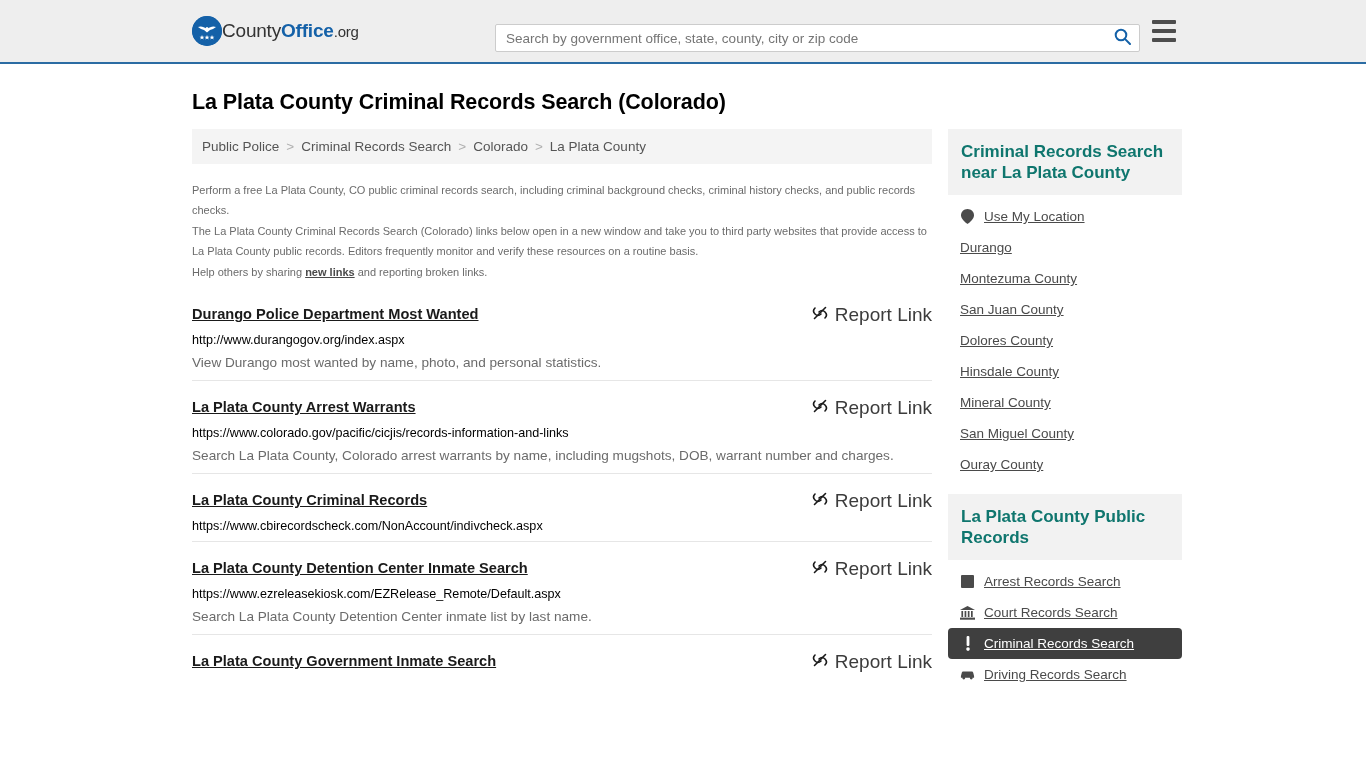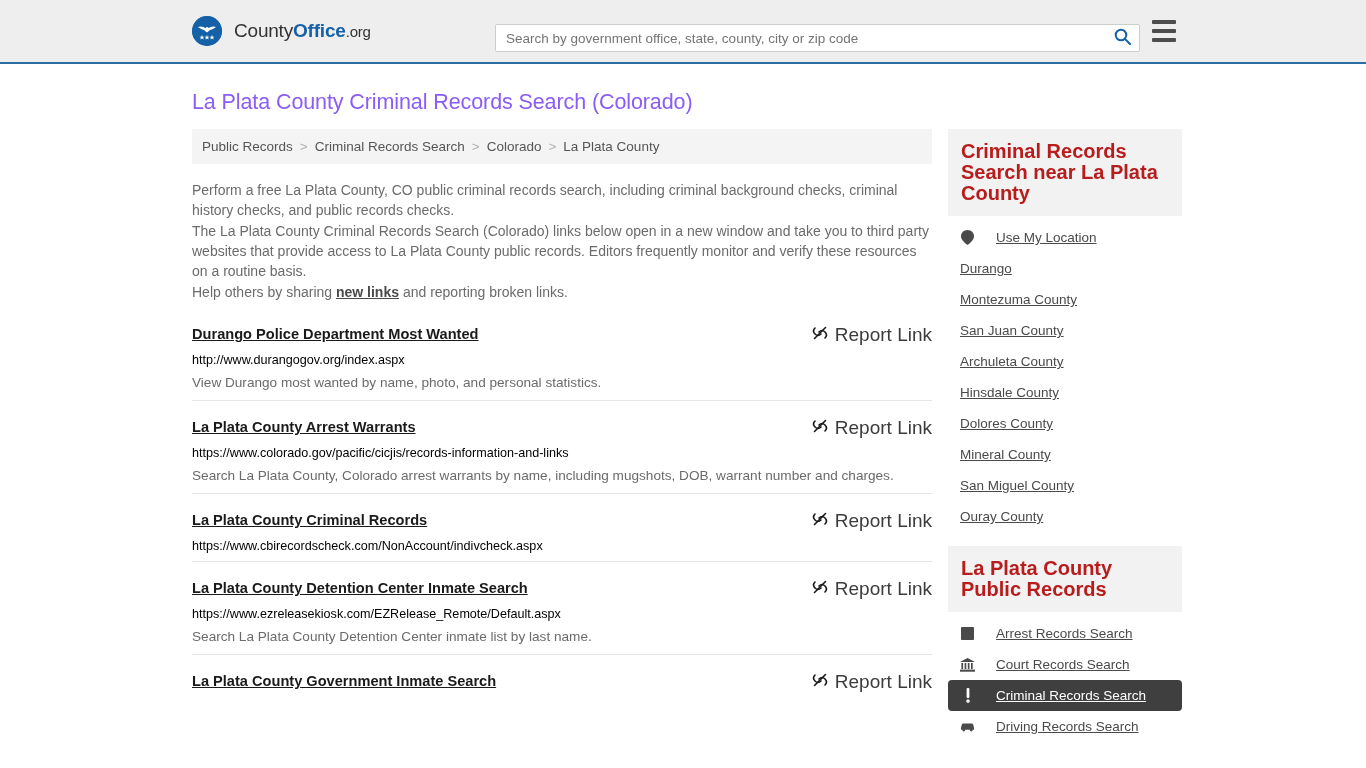--- a/index.html
+++ b/index.html
@@ -17,21 +17,21 @@
     height: 64px;
     background: #eeeeee;
     border-bottom: 2px solid #2b6ca3;
     display: flex;
     align-items: center;
     position: relative;
   }
   .logo-wrap {
     display: flex;
     align-items: center;
-    gap: 12px;
+    gap: 0;
     margin-left: 192px;
     text-decoration: none;
   }
   .logo-mark {
     width: 30px; height: 30px;
     border-radius: 50%;
     background: #1461a8;
     position: relative;
     flex: 0 0 auto;
     overflow: hidden;
@@ -98,22 +98,22 @@
   }
 
   
   .page {
     width: 1366px;
     padding: 0 192px;
     display: block;
   }
   .page-title {
     font-size: 21.5px;
-    font-weight: normal;
-    color: #8b5cf6;
+    font-weight: bold;
+    color: #000000;
     margin: 26px 0 14px 0;
     letter-spacing: -0.1px;
   }
   .columns {
     display: flex;
     align-items: flex-start;
     gap: 16px;
   }
   .main-col { width: 740px; flex: 0 0 740px; }
   .side-col { width: 234px; flex: 0 0 234px; }
@@ -133,21 +133,21 @@
     color: #555555;
     text-decoration: none;
   }
   .breadcrumb .sep {
     color: #b0b0b0;
     margin: 0 7px;
   }
 
   
   .intro p {
-    font-size: 14px;
+    font-size: 11px;
     line-height: 20px;
     color: #6b6b6b;
     margin: 1px 0 0 0;
   }
   .intro p:first-child { margin-top: 16px; }
   .intro a {
     color: #4a4a4a;
     font-weight: bold;
   }
 
@@ -197,30 +197,30 @@
     color: #6b6b6b;
     line-height: 21px;
     margin-top: 4px;
   }
 
   
   .side-box { margin-bottom: 14px; }
   .side-head {
     background: #f2f2f2;
     padding: 12px 13px;
-    font-size: 20px;
+    font-size: 17px;
     font-weight: bold;
-    color: #b91c1c;
+    color: #0f766e;
     line-height: 21px;
   }
   .side-list { padding: 6px 0 0 0; }
   .side-item {
     display: flex;
     align-items: center;
-    gap: 21px;
+    gap: 9px;
     padding: 8px 12px;
     border-radius: 4px;
     cursor: pointer;
   }
   .side-item .si-label {
     font-size: 13.5px;
     color: #4a4a4a;
     text-decoration: underline;
   }
   .side-item.active {
@@ -280,21 +280,21 @@
 
 <div class="page">
 
   <h1 class="page-title">La Plata County Criminal Records Search (Colorado)</h1>
 
   <div class="columns">
 
     <div class="main-col">
 
       <div class="breadcrumb">
-        <a href="#">Public Records</a>
+        <a href="#">Public Police</a>
         <span class="sep">&gt;</span>
         <a href="#">Criminal Records Search</a>
         <span class="sep">&gt;</span>
         <a href="#">Colorado</a>
         <span class="sep">&gt;</span>
         <a href="#">La Plata County</a>
       </div>
 
       <div class="intro">
         <p>Perform a free La Plata County, CO public criminal records search, including criminal background checks, criminal history checks, and public records checks.</p>
@@ -415,30 +415,27 @@
           </div>
 
           <div class="side-item">
             <span class="si-label">Montezuma County</span>
           </div>
 
           <div class="side-item">
             <span class="si-label">San Juan County</span>
           </div>
 
-          <div class="side-item">
-            <span class="si-label">Archuleta County</span>
+
+          <div class="side-item">
+            <span class="si-label">Dolores County</span>
           </div>
 
           <div class="side-item">
             <span class="si-label">Hinsdale County</span>
-          </div>
-
-          <div class="side-item">
-            <span class="si-label">Dolores County</span>
           </div>
 
           <div class="side-item">
             <span class="si-label">Mineral County</span>
           </div>
 
           <div class="side-item">
             <span class="si-label">San Miguel County</span>
           </div>
 

